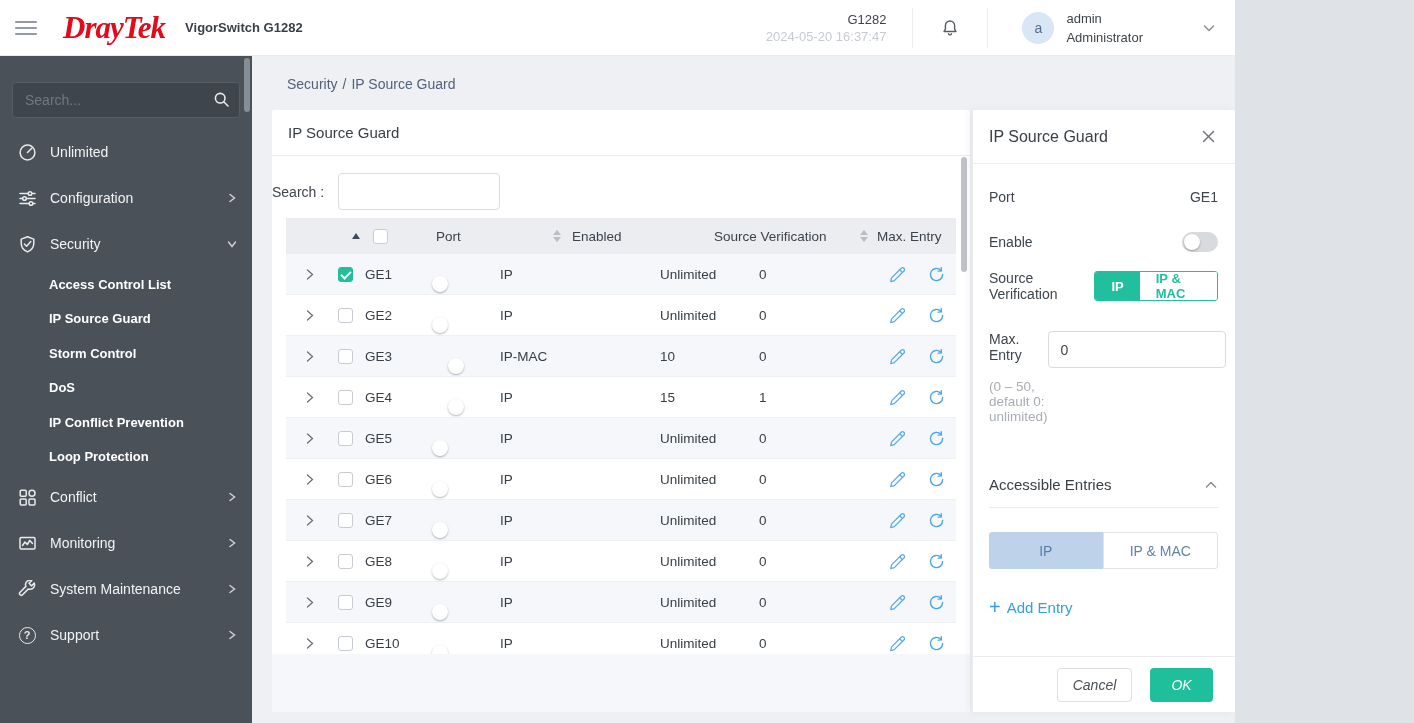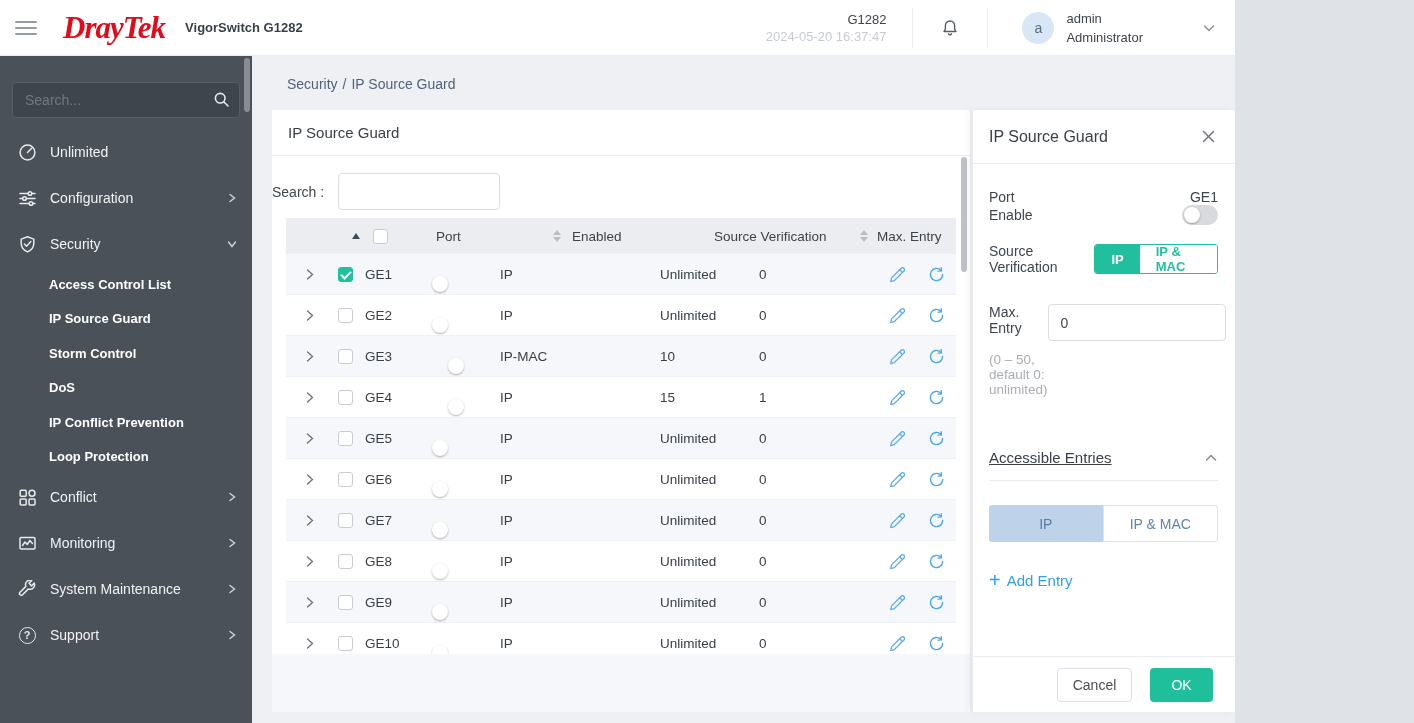--- a/index.html
+++ b/index.html
@@ -79,38 +79,38 @@
   .toggle::after { content:""; position:absolute; top:2px; left:2px; width:16px; height:16px; border-radius:50%; background:#fff; box-shadow:0 1px 2px rgba(0,0,0,.3); }
   .toggle.on { background:#22bf9e; }
   .toggle.on::after { left:18px; }
 
   
   .drawer { position:absolute; left:720px; top:54px; right:0; height:602px; background:#fff; border-left:1px solid #e9ebee; box-shadow:-3px 0 8px rgba(0,0,0,.05); }
   .drawer-head { height:54px; border-bottom:1px solid #ebedf0; display:flex; align-items:center; justify-content:space-between; padding:0 19px 0 16px; font-size:16px; color:#3b4046; }
   .drawer-body { padding:0 17px 0 16px; font-size:14px; color:#3f454d; }
   .frow { display:flex; justify-content:space-between; align-items:center; }
   .frow-port { margin-top:25px; }
-  .frow-enable { }
+  .frow-enable { margin-top:27px; }
   .frow-sv { margin-top:18px; }
   .frow-max { margin-top:29px; align-items:flex-start; }
   .hint { margin-top:16px; font-size:13.5px; color:#a8adb4; }
   .seg { display:flex; border:1px solid #22bf9e; border-radius:3px; overflow:hidden; height:30px; font-size:13px; font-weight:700; cursor:pointer; }
   .seg .seg-opt { padding:0 16px; display:flex; align-items:center; justify-content:center; color:#22bf9e; background:#fff; }
   .seg .seg-opt.active { background:#22bf9e; color:#fff; }
   .max-input { width:178px; height:37px; border:1px solid #d8dce1; border-radius:4px; font-size:14px; color:#3f454d; padding:0 12px; outline:none; }
-  .frow-acc { margin-top:52px; font-size:15px; color:#3b4046;text-decoration:underline; }
+  .frow-acc { margin-top:52px; font-size:15px; color:#3b4046; }
   .acc-divider { margin-top:14px; border-top:1px solid #e9ebee; }
   .tabs { display:flex; height:37px; margin-top:24px; font-size:14px; cursor:pointer; }
   .tab { flex:1; display:flex; align-items:center; justify-content:center; }
   .tab.active { background:#bed3ea; color:#5a7ca6; border-radius:3px 0 0 3px; }
   .tab.inactive { background:#fff; color:#6384a9; border:1px solid #dfe3e8; border-radius:0 3px 3px 0; }
   .add-entry { margin-top:29px; display:flex; align-items:center; color:#2f9ff0; font-size:15px; cursor:pointer; width:fit-content; }
   .add-entry .plus { font-size:20px; font-weight:400; margin-right:6px; line-height:18px; }
   .drawer-foot { position:absolute; bottom:0; left:0; right:0; height:56px; border-top:1px solid #e9ebee; background:#fff; display:flex; align-items:center; justify-content:flex-end; gap:18px; padding-right:22px; }
-  .btn { height:34px; border-radius:4px; font-size:14px; font-family:inherit; cursor:pointer; }
+  .btn { height:34px; border-radius:4px; font-size:14px; font-family:inherit; cursor:pointer;font-style:italic; }
   .btn-cancel { width:75px; background:#fff; border:1px solid #dcdfe3; color:#4a4f55; }
   .btn-ok { width:63px; background:#1fbf9c; border:none; color:#fff; }
   svg { display:block; }
 </style>
 </head>
 <body>
 
 <div class="app">
 
   <header class="topbar">

